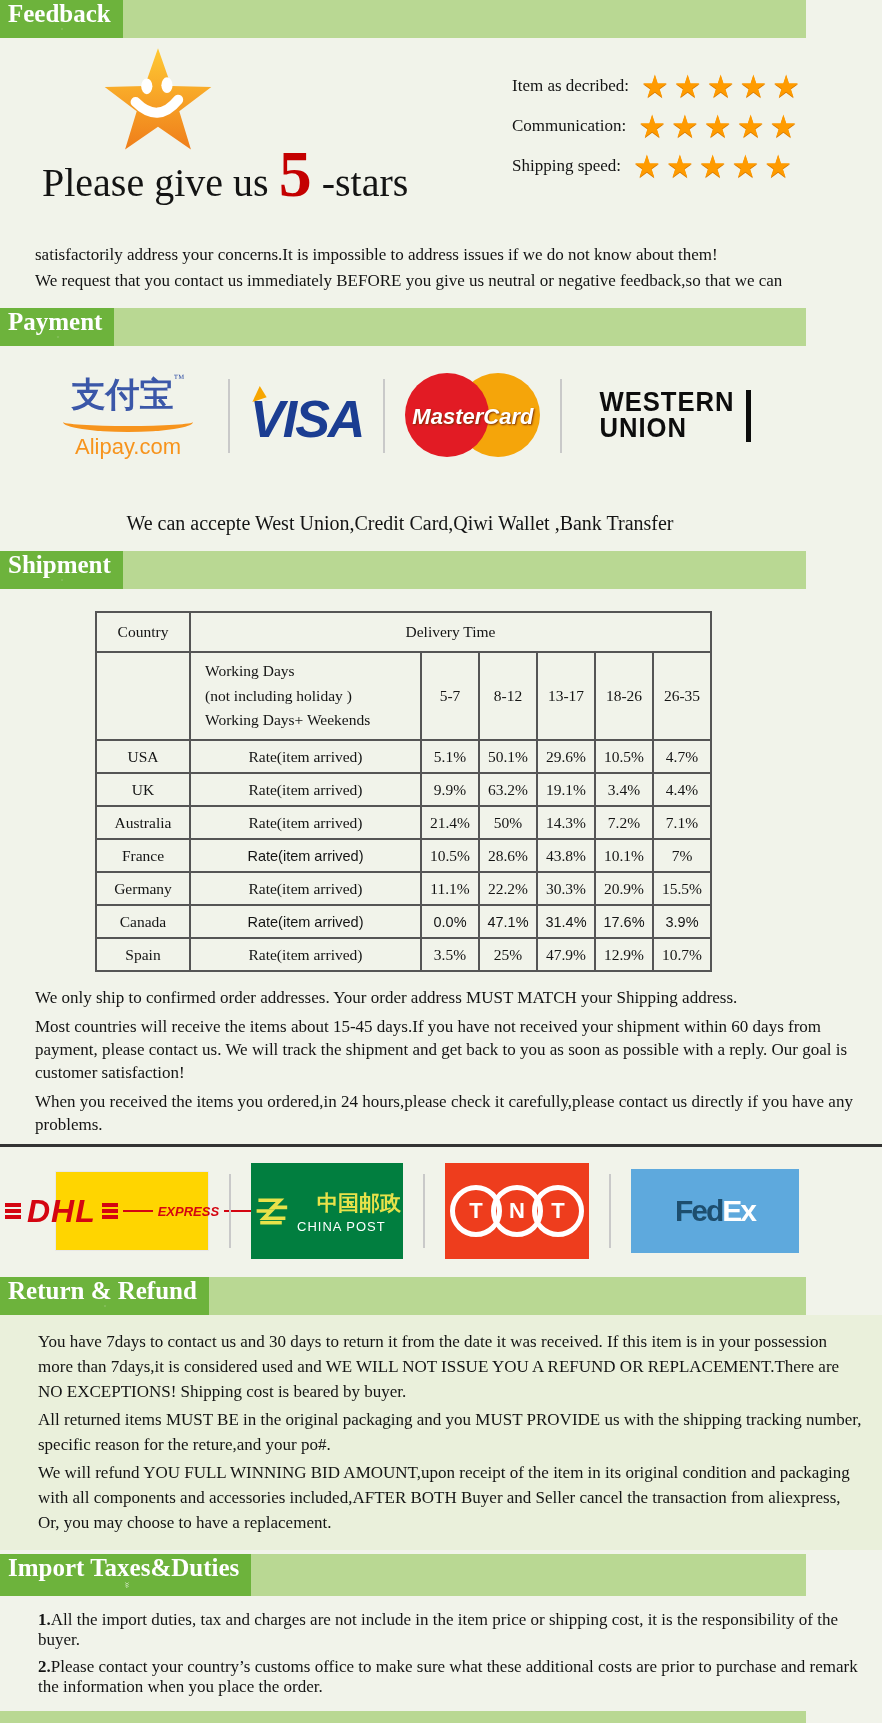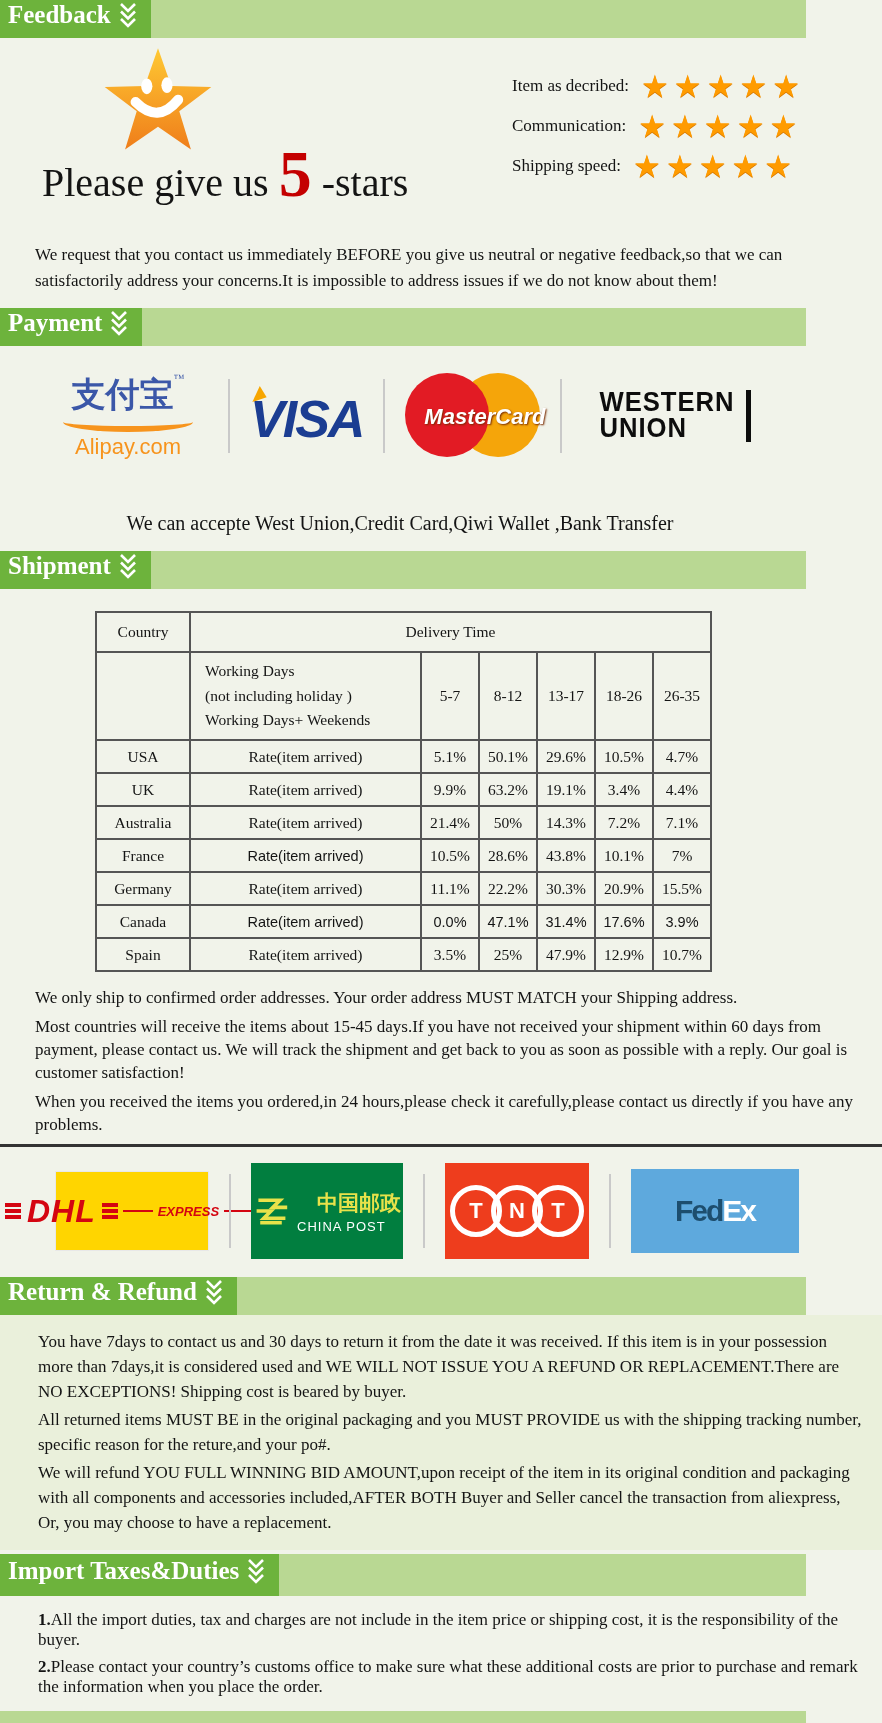--- a/index.html
+++ b/index.html
@@ -2,21 +2,21 @@
 <html><head>
 <meta charset="utf-8">
 <style>
   html,body{margin:0;padding:0;background:#ffffff;}
   .page{position:relative;width:882px;height:1723px;overflow:hidden;
         background:#f1f3ea;font-family:"Liberation Serif",serif;color:#141414;}
 
   
   .bar{width:806px;height:38px;background:#b9d893;display:flex;}
   .tab{background:#6db33c;color:#fff;display:flex;align-items:center;
-       padding:0 12px 8px 8px;font-weight:bold;font-size:25px;white-space:nowrap;}
+       padding:0 12px 8px 8px;font-weight:bold;font-size:25px;white-space:nowrap;flex-direction:column;}
   .tab svg{margin-left:6px;}
 
   
   .fb-wrap{display:flex;height:190px;}
   .fb-left{width:470px;padding-left:42px;}
   .star-smiley{margin:8px 0 0 58px;display:block;}
   .slogan{margin-top:-10px;font-size:40px;white-space:nowrap;}
   .slogan .num{font-size:66px;font-weight:bold;color:#c40000;line-height:.8;}
   .fb-right{flex:1;padding-top:28px;padding-right:58px;}
   .rating-row{display:flex;align-items:center;height:40px;}
@@ -37,21 +37,21 @@
   .alipay-dom{font-size:22px;color:#f7941d;font-family:"Liberation Sans",sans-serif;margin-top:2px;}
   .visa{position:relative;font-family:"Liberation Sans",sans-serif;font-style:italic;
         font-weight:bold;font-size:52px;color:#1b3d92;letter-spacing:-2px;padding-top:6px;}
   .visa-flame{position:absolute;top:4px;left:0px;width:0;height:0;
               border-left:12px solid transparent;border-right:3px solid transparent;
               border-bottom:13px solid #f7a600;transform:rotate(-18deg);}
   .mc{position:relative;width:135px;height:86px;}
   .mc-red,.mc-yel{position:absolute;top:0;width:84px;height:84px;border-radius:50%;}
   .mc-red{left:0;background:#e21b24;z-index:1;}
   .mc-yel{right:0;background:#f5a50a;}
-  .mc-txt{position:absolute;z-index:2;top:31px;left:12px;width:100%;text-align:center;
+  .mc-txt{position:absolute;z-index:2;top:31px;left:0;width:100%;text-align:center;
           color:#fff;font-family:"Liberation Sans",sans-serif;font-style:italic;
           font-weight:bold;font-size:22px;text-shadow:1px 1px 2px #7a2c00;}
   .wu{margin-left:14px;display:flex;align-items:center;}
   .wu-lines{font-family:"Liberation Sans",sans-serif;font-weight:bold;font-size:27px;
             color:#0d0d0d;line-height:.95;letter-spacing:1px;transform:scaleX(.95);}
   .wu-bar{width:5px;height:52px;background:#0d0d0d;margin-left:8px;}
   .pay-note{width:800px;text-align:center;font-size:20px;margin-top:44px;}
 
   
   .ship-bar{margin-top:16px;}
@@ -155,22 +155,22 @@
         <span class="stars">★★★★★</span>
       </div>
       <div class="rating-row">
         <span class="r-label">Shipping speed:</span>
         <span class="stars">★★★★★</span>
       </div>
     </div>
   </div>
 
   <div class="fb-text">
+    <div>satisfactorily address your concerns.It is impossible to address issues if we do not know about them!</div>
     <div>We request that you contact us immediately BEFORE you give us neutral or negative feedback,so that we can</div>
-    <div>satisfactorily address your concerns.It is impossible to address issues if we do not know about them!</div>
   </div>
 
   <div class="pay-bar">
     <div class="bar">
       <div class="tab">
         <span>Payment</span>
         <svg width="22" height="26" viewBox="0 0 22 26">
           <g stroke="#ffffff" stroke-width="2.6" fill="none">
             <path d="M4 2 L11 9 L18 2"></path>
               <path d="M4 9.5 L11 16.5 L18 9.5"></path>

